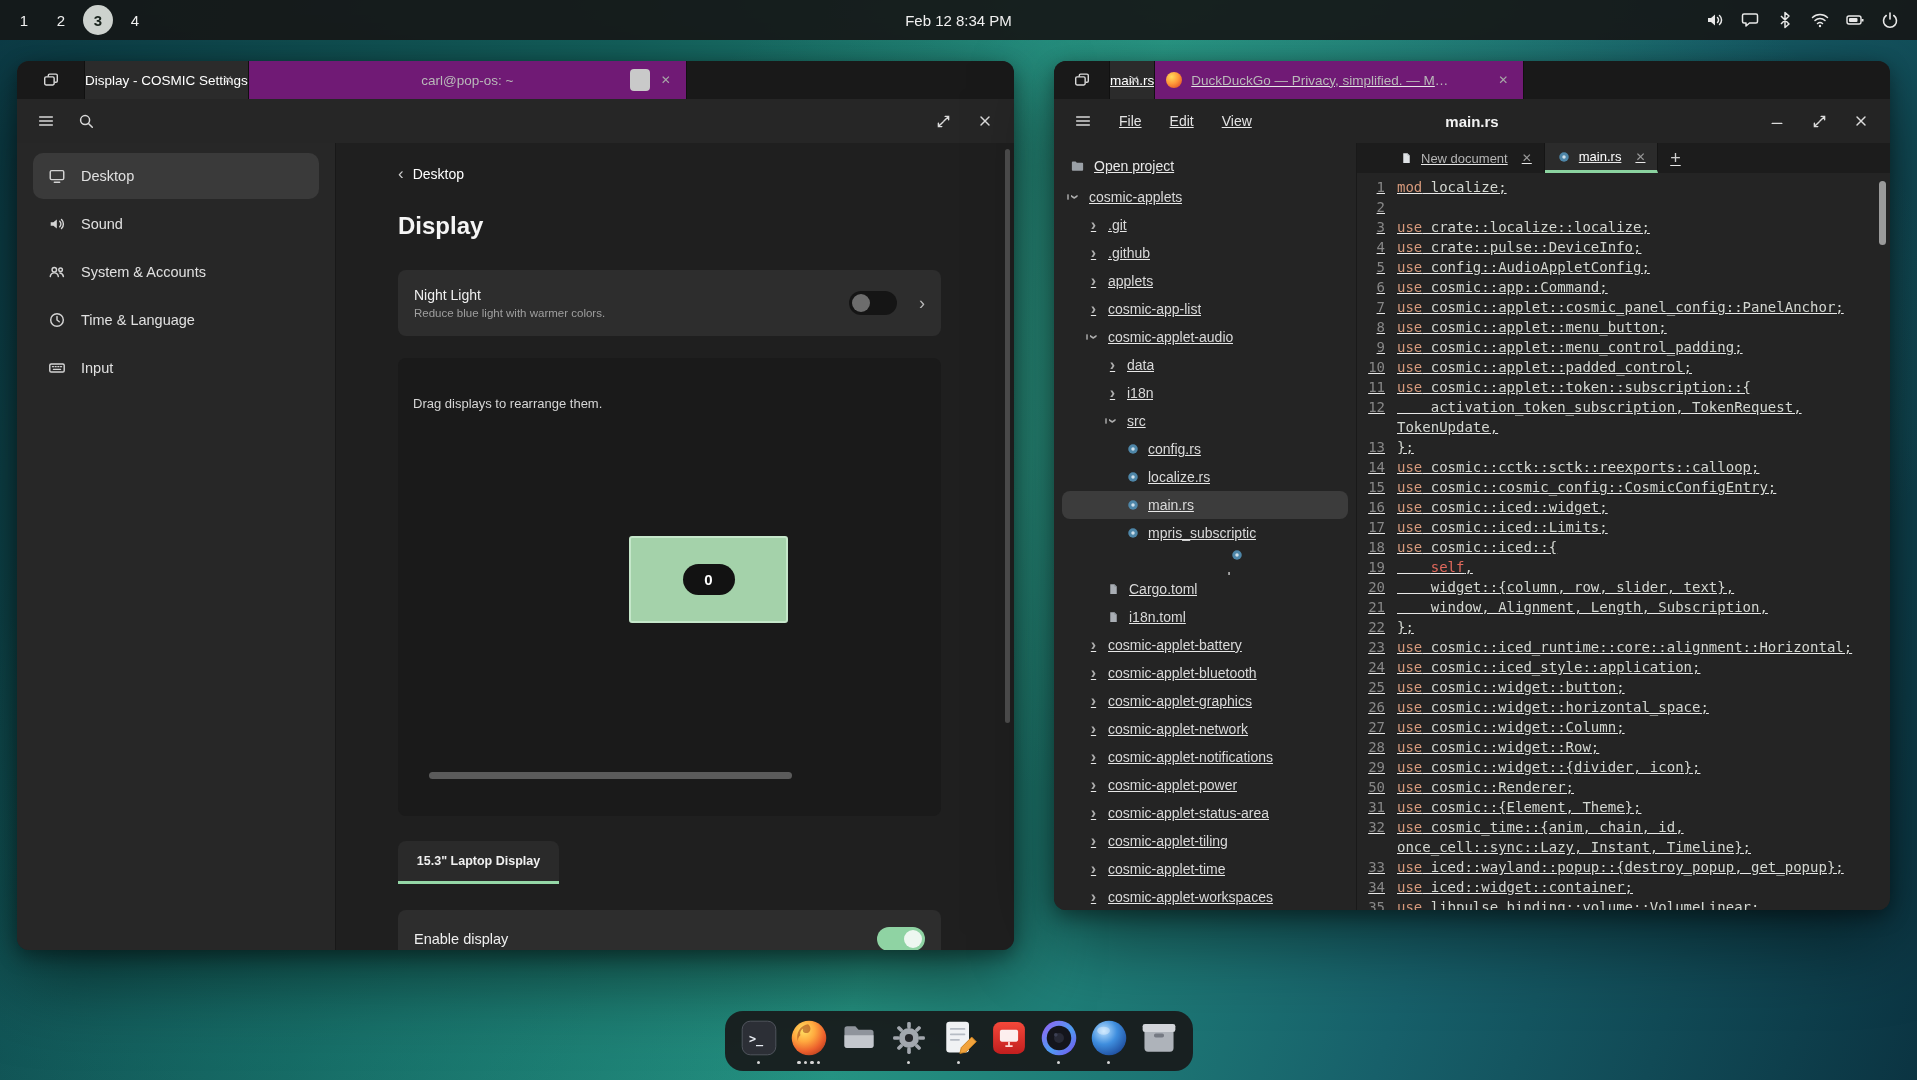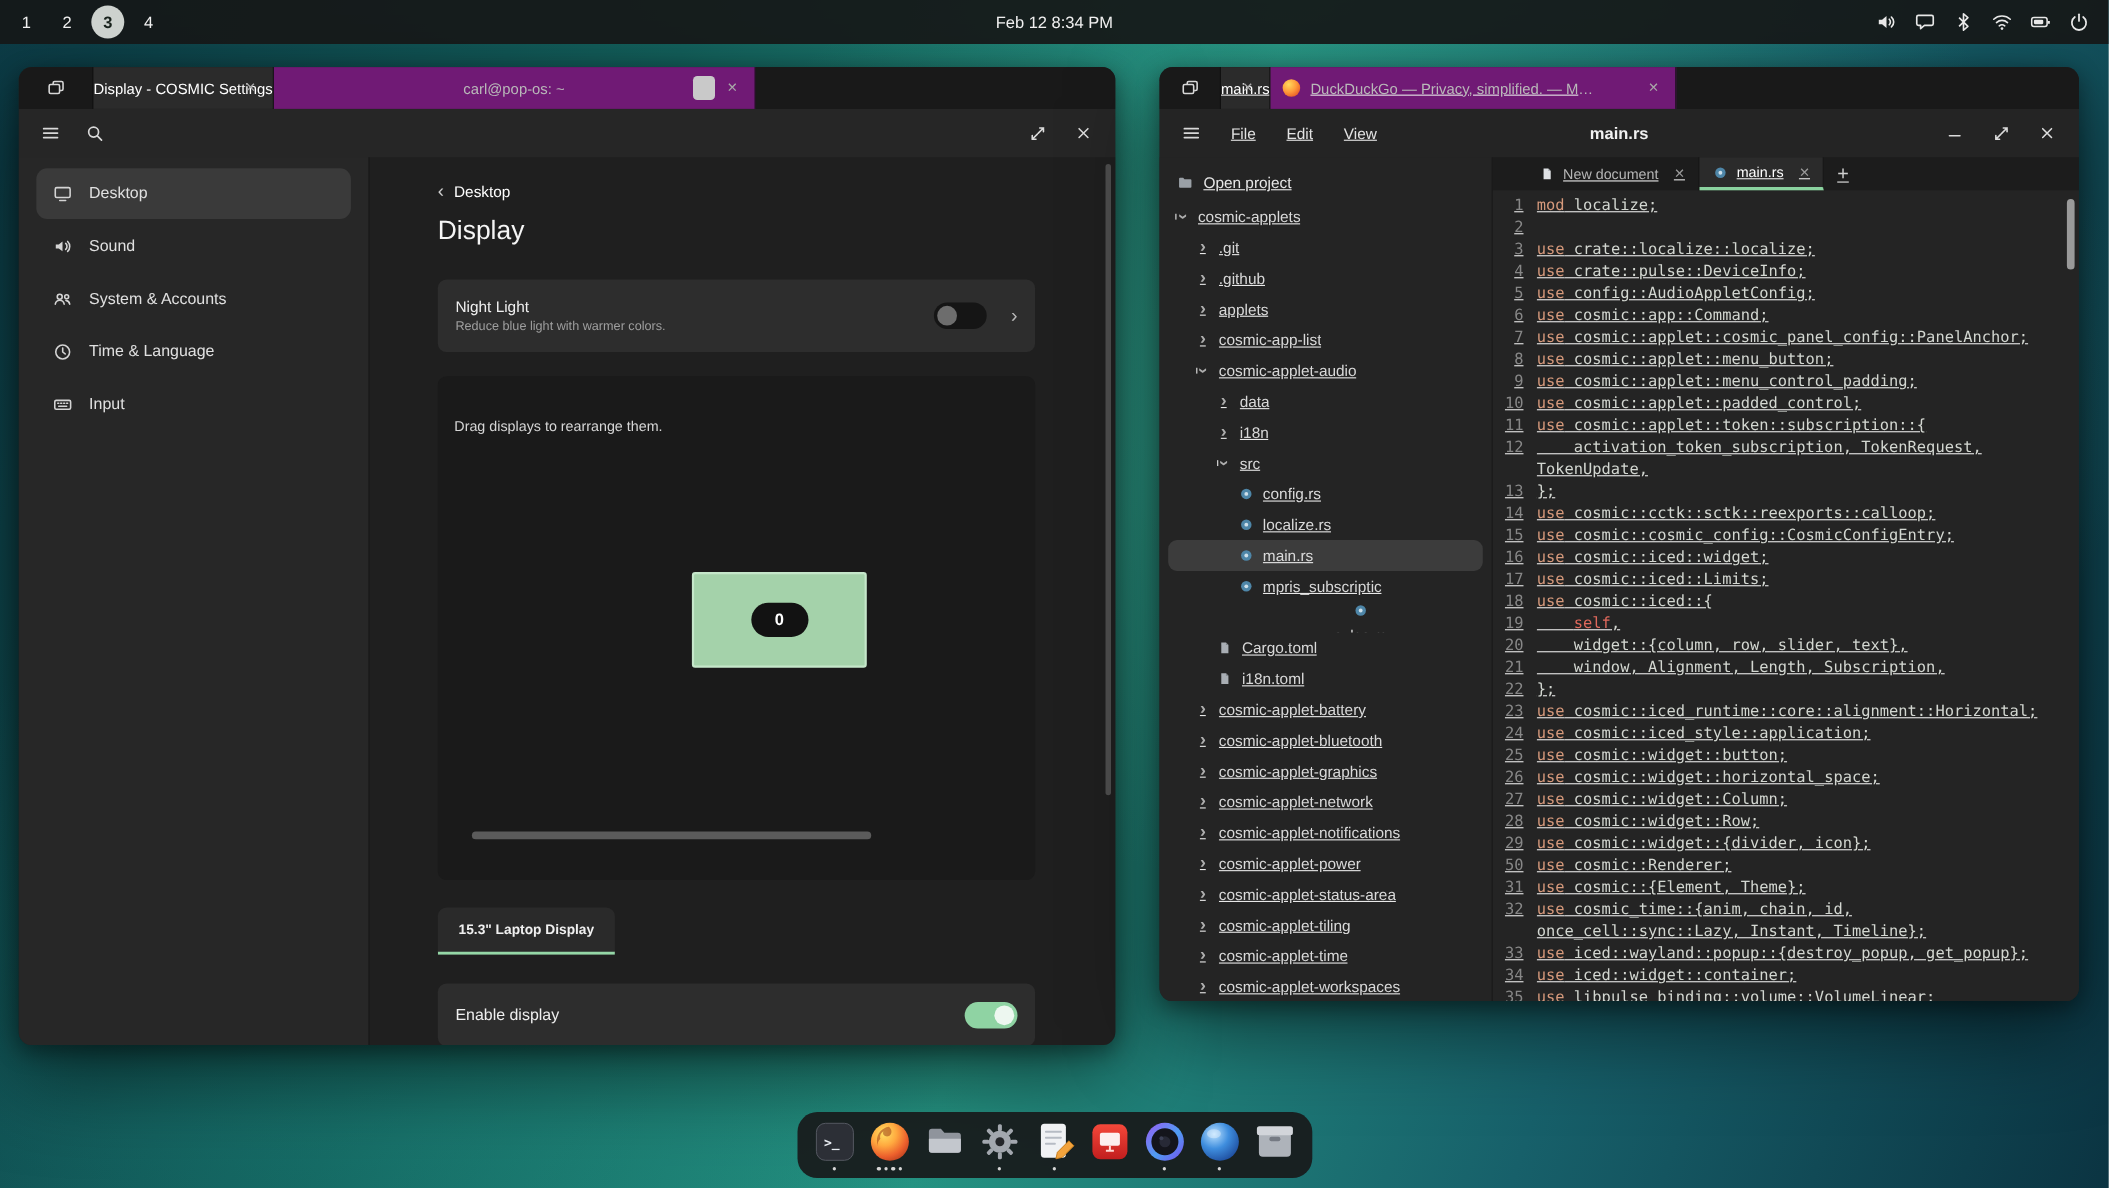--- a/index.html
+++ b/index.html
@@ -66,21 +66,21 @@
   .snav { width:318px; flex:0 0 auto; padding:10px 16px; display:flex; flex-direction:column;
     gap:2px; background:#272727; }
   .snav-item { height:46px; border-radius:10px; display:flex; align-items:center; gap:14px;
     padding:0 14px; font-size:14.5px; color:#e0e0e0; }
   .snav-item.selected { background:#3a3a3a; }
   .snav-item .nicon { width:20px; height:20px; display:flex; align-items:center; justify-content:center; }
   .scontent { flex:1; position:relative; background:#1f1f1f; border-left:1px solid #181818;
     padding:14px 0 0 62px; }
   .crumb { display:flex; align-items:center; gap:9px; margin-top:8px; font-size:14px; color:#ffffff; }
   .crumb .bchev { color:#cfcfcf; font-size:17px; line-height:1; }
-  .page-title { margin-top:14px; font-size:24px; font-weight:normal; color:#f5f5f5; }
+  .page-title { margin-top:30px; font-size:24px; font-weight:bold; color:#f5f5f5; }
   .card { width:543px; background:#2d2d2d; border-radius:8px; display:flex; align-items:center;
     padding:0 16px;justify-content:center; }
   .nl-card { margin-top:30px; height:66px; gap:12px; }
   .nl-text { flex:1; }
   .nl-title { font-size:14px; color:#efefef; }
   .nl-sub { font-size:11.5px; color:#9f9f9f; margin-top:4px; }
   .toggle { width:48px; height:24px; border-radius:12px; position:relative; flex:0 0 auto; }
   .toggle.off { background:#151515; }
   .toggle.off .knob { position:absolute; left:3px; top:3px; width:18px; height:18px;
     border-radius:50%; background:#6d6d6d; }

